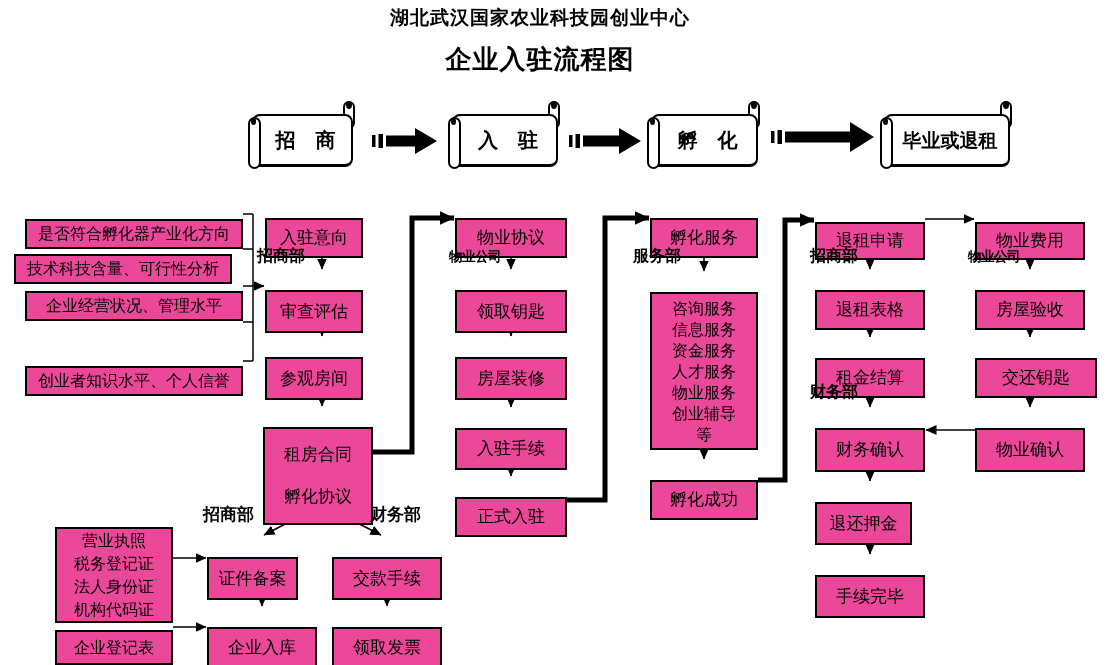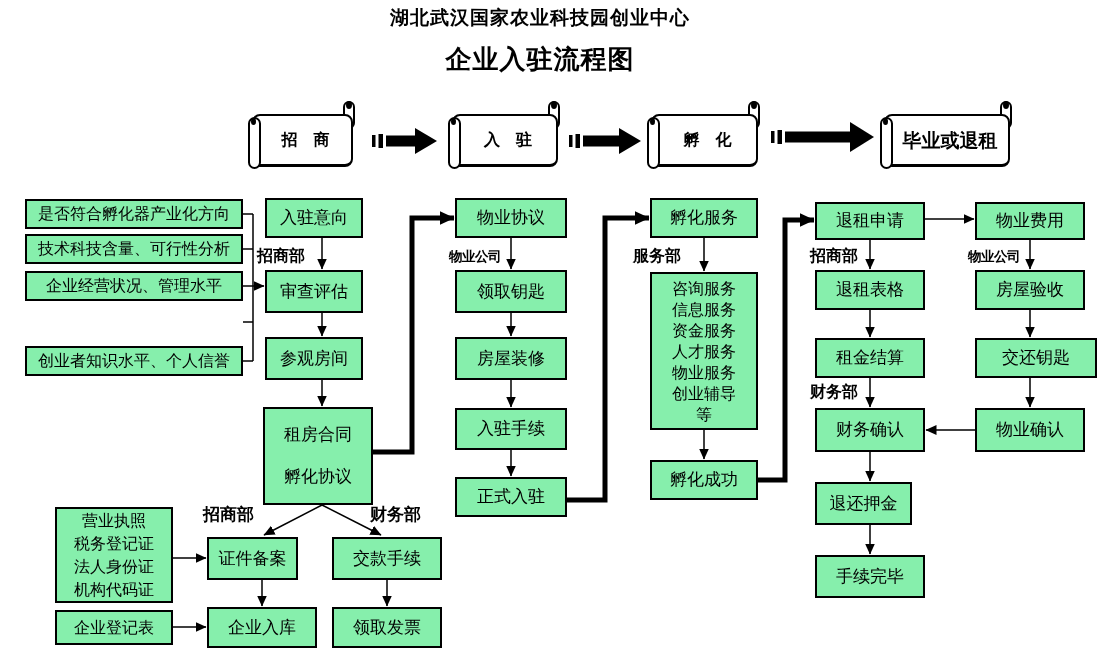--- a/index.html
+++ b/index.html
@@ -8,23 +8,23 @@
     font-family:"Liberation Serif","DejaVu Serif",serif;color:#000;
   }
   #connector-layer{position:absolute;left:0;top:0;width:1120px;height:665px;}
   .title-line{position:absolute;left:0;width:1080px;text-align:center;font-weight:bold;
     font-family:"DejaVu Sans","Liberation Sans",sans-serif;letter-spacing:1px;}
   #title1{top:5px;font-size:19px;}
   #title2{top:42px;font-size:26px;}
 
   
   .node{
-    position:absolute;box-sizing:border-box;border:2px solid #000;background:#86efac;
+    position:absolute;box-sizing:border-box;border:2px solid #000;background:#ec4899;
     display:flex;align-items:center;justify-content:center;text-align:center;
-    font-size:17px;line-height:1.25;white-space:pre-line;
+    font-size:17px;line-height:1.25;white-space:pre-line;margin-top:20px;
   }
   .node.crit{font-size:16px;}
   .node.contract{font-size:17px;line-height:42px;}
   .node.docs{font-size:16px;line-height:23px;}
   .node.services{font-size:16px;line-height:21px;}
 
   
   .dept{
     position:absolute;font-weight:bold;font-size:16px;
     font-family:"DejaVu Sans","Liberation Sans",sans-serif;white-space:nowrap;
@@ -50,21 +50,21 @@
     position:absolute;left:0;top:16px;width:13px;height:calc(100% - 14px);background:#fff;
     border:2.5px solid #000;border-radius:7px;box-sizing:border-box;
   }
   .banner-left-roll::before{
     content:"";position:absolute;left:1px;top:-1px;width:5px;height:7px;
     background:#000;border-radius:50%;
   }
   .banner-label{
     position:absolute;left:12px;right:2px;top:13px;bottom:0;
     display:flex;align-items:center;justify-content:center;
-    font-weight:bold;font-size:16px;white-space:pre;
+    font-weight:bold;font-size:20px;white-space:pre;
     font-family:"DejaVu Sans","Liberation Sans",sans-serif;
   }
 </style>
 </head>
 <body>
 
 <div id="canvas">
 
   <svg id="connector-layer" viewBox="0 0 1120 665" xmlns="http://www.w3.org/2000/svg">
     <defs>
@@ -163,21 +163,21 @@
     <div class="banner-label">孵　化</div>
   </div>
   <div class="banner" style="left:880px;top:101px;width:130px;">
     <div class="banner-top-roll"></div>
     <div class="banner-body"></div>
     <div class="banner-left-roll"></div>
     <div class="banner-label" style="font-size:19px;">毕业或退租</div>
   </div>
 
   <div class="node crit" style="left:25px;top:199px;width:218px;height:30px;">是否符合孵化器产业化方向</div>
-  <div class="node crit" style="left:25px;top:234px;width:218px;height:30px;">技术科技含量、可行性分析</div>
+  <div class="node crit" style="left:14px;top:234px;width:218px;height:30px;">技术科技含量、可行性分析</div>
   <div class="node crit" style="left:25px;top:271px;width:218px;height:30px;">企业经营状况、管理水平</div>
   <div class="node crit" style="left:25px;top:346px;width:218px;height:30px;">创业者知识水平、个人信誉</div>
 
   <div class="node" style="left:265px;top:198px;width:98px;height:40px;">入驻意向</div>
   <div class="dept" style="left:257px;top:246px;">招商部</div>
   <div class="node" style="left:265px;top:270px;width:98px;height:43px;">审查评估</div>
   <div class="node" style="left:265px;top:337px;width:98px;height:43px;">参观房间</div>
   <div class="node contract" style="left:263px;top:407px;width:110px;height:98px;">租房合同
 孵化协议</div>
 

